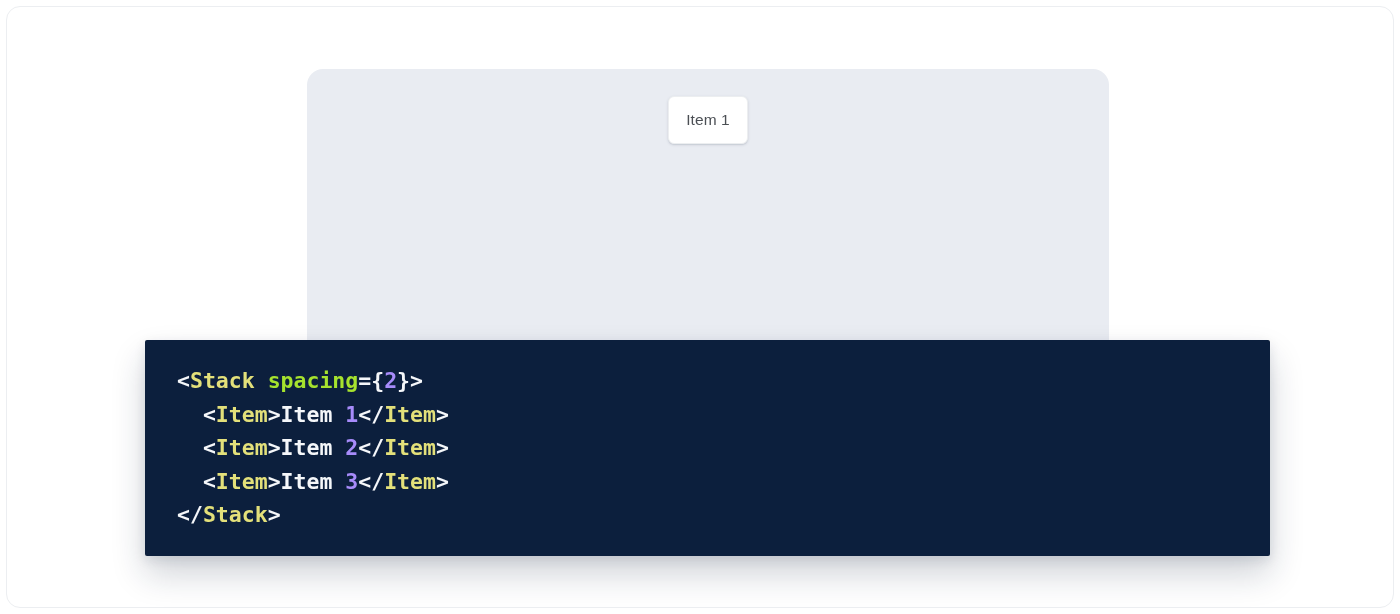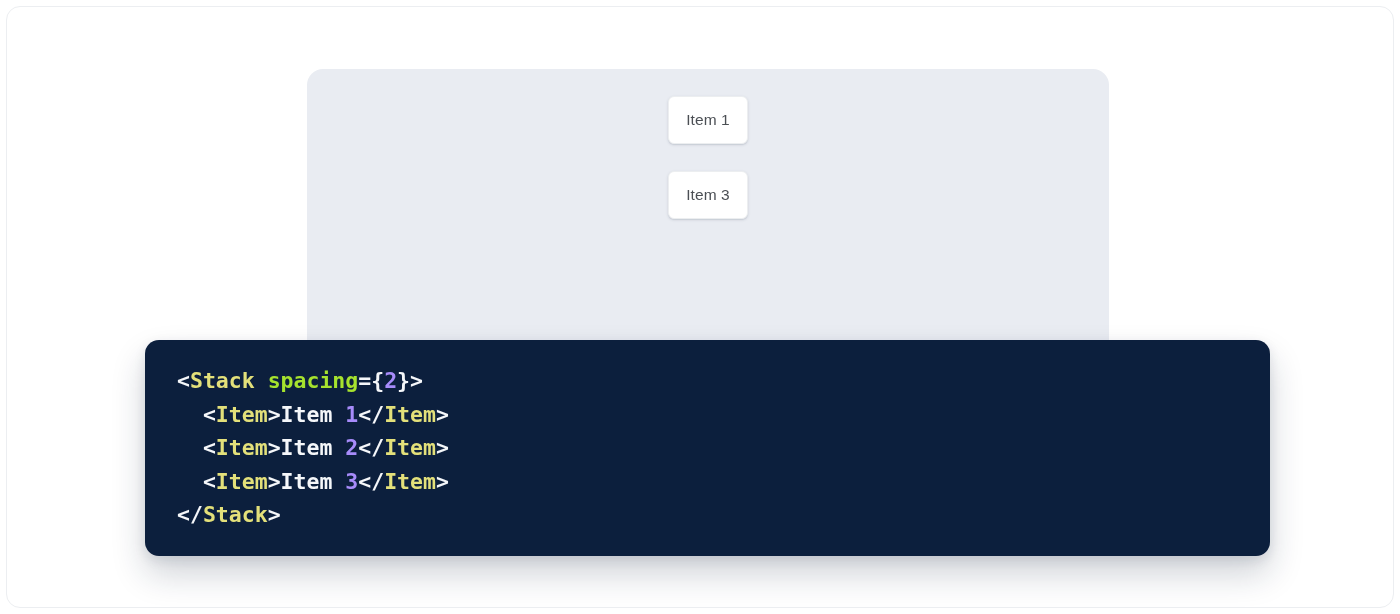--- a/index.html
+++ b/index.html
@@ -73,21 +73,21 @@
   }
 
   
   .code-panel {
     position: absolute;
     left: 138px;
     top: 333px;
     width: 1125px;
     height: 216px;
     background: #0c1f3d;
-    border-radius: 14px;
+    border-radius: 2px;
     box-shadow: 0 18px 34px rgba(18,34,62,0.20), 0 4px 12px rgba(18,34,62,0.10);
     box-sizing: border-box;
     padding: 24px 32px;
     overflow: hidden;
   }
 
   .code-block {
     font-family: "DejaVu Sans Mono", "Liberation Mono", monospace;
     font-size: 21.5px;
     line-height: 33.6px;
@@ -106,23 +106,20 @@
 </head>
 <body>
 
 <div class="page-frame">
 
   <div class="preview-panel">
     <div class="stack">
         <div class="item-box">
           <span>Item 1</span>
         </div>
-        <div class="item-box">
-          <span>Item 3</span>
-        </div>
       </div>
   </div>
 
   <div class="code-panel">
     <div class="code-block"><div><span class="tok-punc">&lt;</span><span class="tok-tag">Stack</span><span class="tok-text"> </span><span class="tok-attr">spacing</span><span class="tok-punc">=</span><span class="tok-brace">{</span><span class="tok-num">2</span><span class="tok-brace">}</span><span class="tok-punc">&gt;</span></div><div>  <span class="tok-punc">&lt;</span><span class="tok-tag">Item</span><span class="tok-punc">&gt;</span><span class="tok-text">Item </span><span class="tok-num">1</span><span class="tok-punc">&lt;/</span><span class="tok-tag">Item</span><span class="tok-punc">&gt;</span></div><div>  <span class="tok-punc">&lt;</span><span class="tok-tag">Item</span><span class="tok-punc">&gt;</span><span class="tok-text">Item </span><span class="tok-num">2</span><span class="tok-punc">&lt;/</span><span class="tok-tag">Item</span><span class="tok-punc">&gt;</span></div><div>  <span class="tok-punc">&lt;</span><span class="tok-tag">Item</span><span class="tok-punc">&gt;</span><span class="tok-text">Item </span><span class="tok-num">3</span><span class="tok-punc">&lt;/</span><span class="tok-tag">Item</span><span class="tok-punc">&gt;</span></div><div><span class="tok-punc">&lt;/</span><span class="tok-tag">Stack</span><span class="tok-punc">&gt;</span></div></div>
   </div>
 
 </div>
 
 </body></html>

